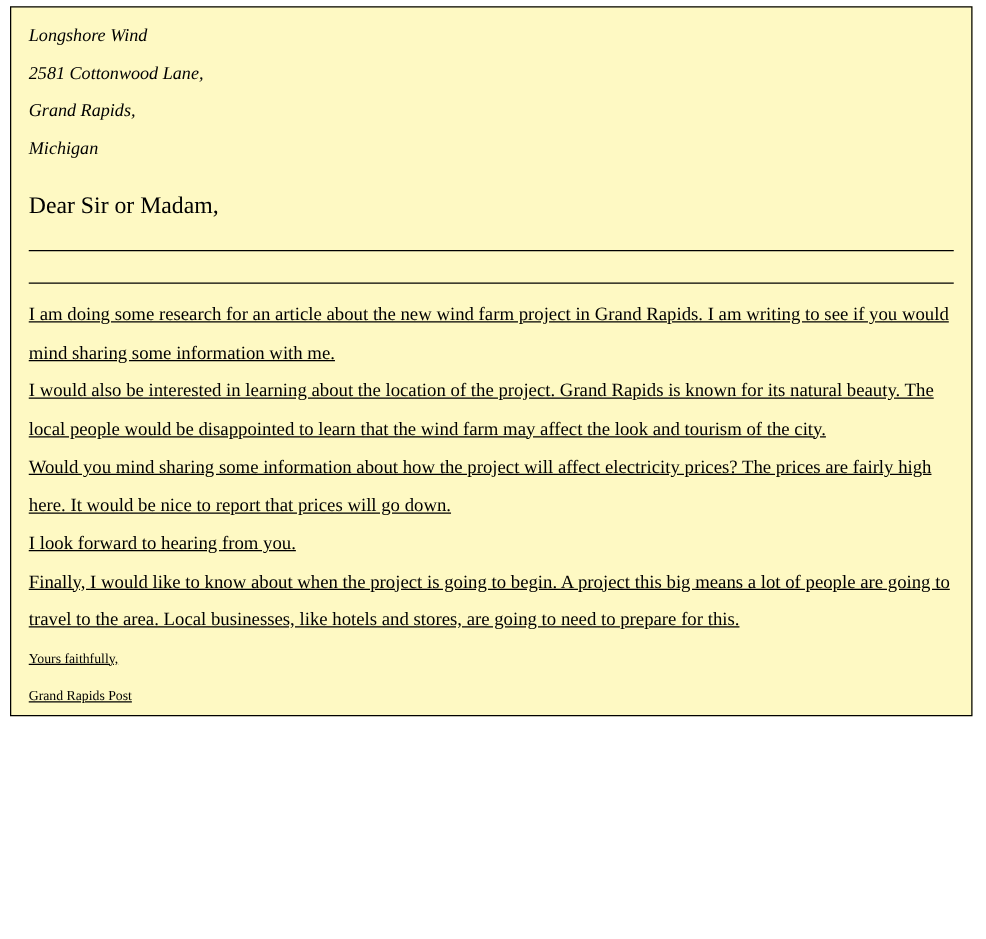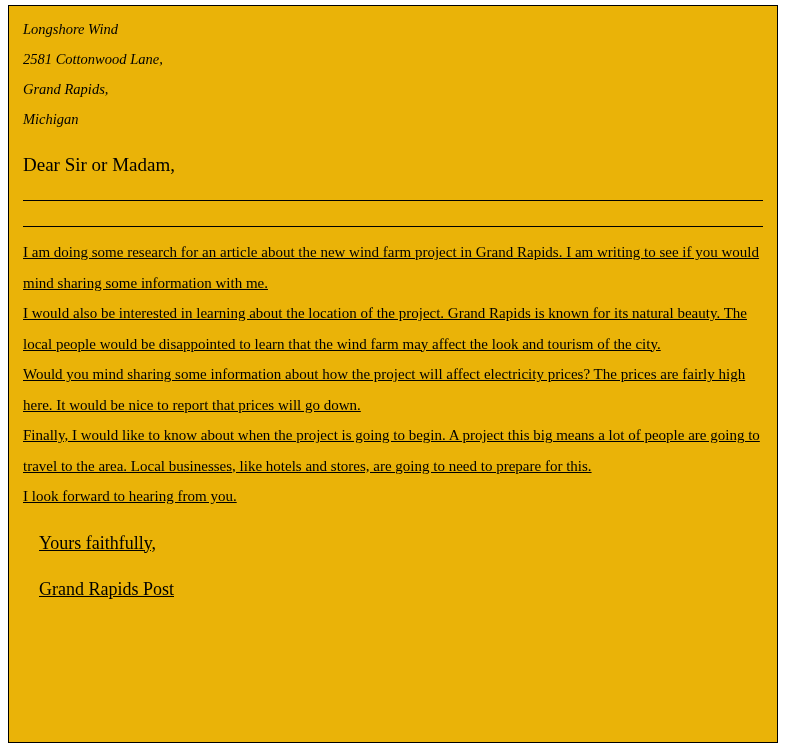--- a/index.html
+++ b/index.html
@@ -11,24 +11,24 @@
     width: 789px;
     height: 751px;
     font-family: "Liberation Serif", serif;
     color: #000000;
   }
   .letter-frame {
     position: absolute;
     left: 8px;
     top: 5px;
     width: 770px;
-    height: 738px;
+    height: 568px;
     border: 1px solid #000000;
     box-sizing: border-box;
-    background: #eab308;
+    background: #fef9c3;
     overflow: hidden;
   }
   .letter-inner {
     padding: 8px 14px 6px 14px;
   }
   .addr-line {
     font-style: italic;
     font-size: 14.5px;
     line-height: 30px;
     white-space: pre;
@@ -53,23 +53,23 @@
     margin-top: 10px;
     text-decoration: underline;
   }
   .para {
     font-size: 15px;
     line-height: 30.5px;
     text-align: left;
     margin: 0;
   }
   .sign-line {
-    font-size: 18px;
+    font-size: 11px;
     line-height: 30.5px;
-    margin: 16px;
+    margin: 0;
   }
 </style>
 </head>
 <body>
 
 <div class="letter-frame">
   <div class="letter-inner">
 
     <div class="addr-line">Longshore Wind</div>
     <div class="addr-line">2581 Cottonwood Lane,</div>
@@ -80,21 +80,21 @@
 
     <div class="rule-block">
       <div class="rule"></div>
       <div class="rule second"></div>
     </div>
 
     <div class="body-block">
       <p class="para">I am doing some research for an article about the new wind farm project in Grand Rapids. I am writing to see if you would mind sharing some information with me.</p>
       <p class="para">I would also be interested in learning about the location of the project. Grand Rapids is known for its natural beauty. The local people would be disappointed to learn that the wind farm may affect the look and tourism of the city.</p>
       <p class="para">Would you mind sharing some information about how the project will affect electricity prices? The prices are fairly high here. It would be nice to report that prices will go down.</p>
+      <p class="para">I look forward to hearing from you.</p>
       <p class="para">Finally, I would like to know about when the project is going to begin. A project this big means a lot of people are going to travel to the area. Local businesses, like hotels and stores, are going to need to prepare for this.</p>
-      <p class="para">I look forward to hearing from you.</p>
 
       <p class="sign-line">Yours faithfully,</p>
       <p class="sign-line">Grand Rapids Post</p>
     </div>
 
   </div>
 </div>
 
 </body></html>

